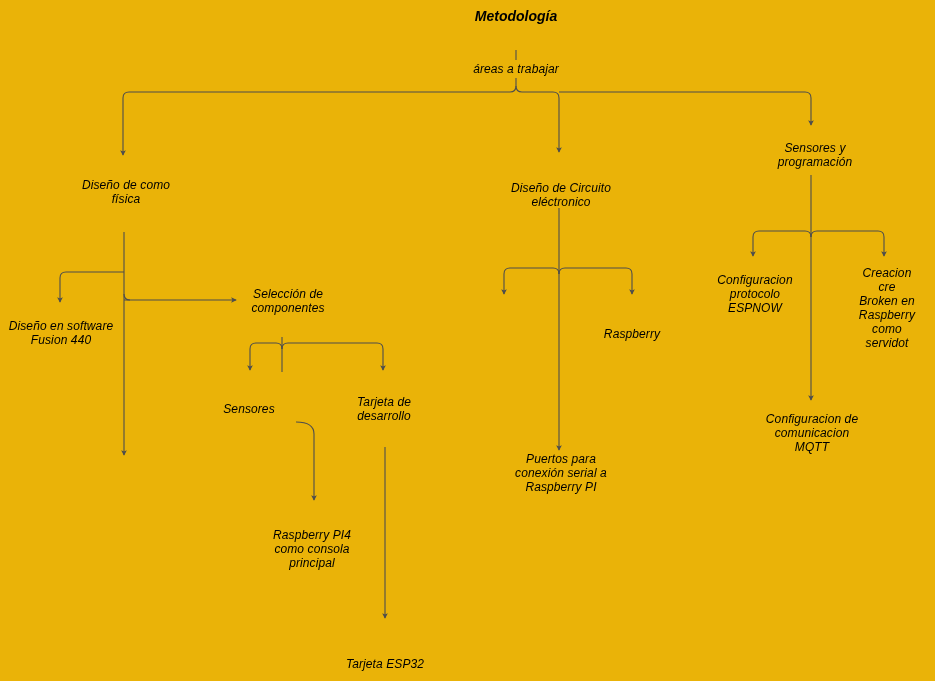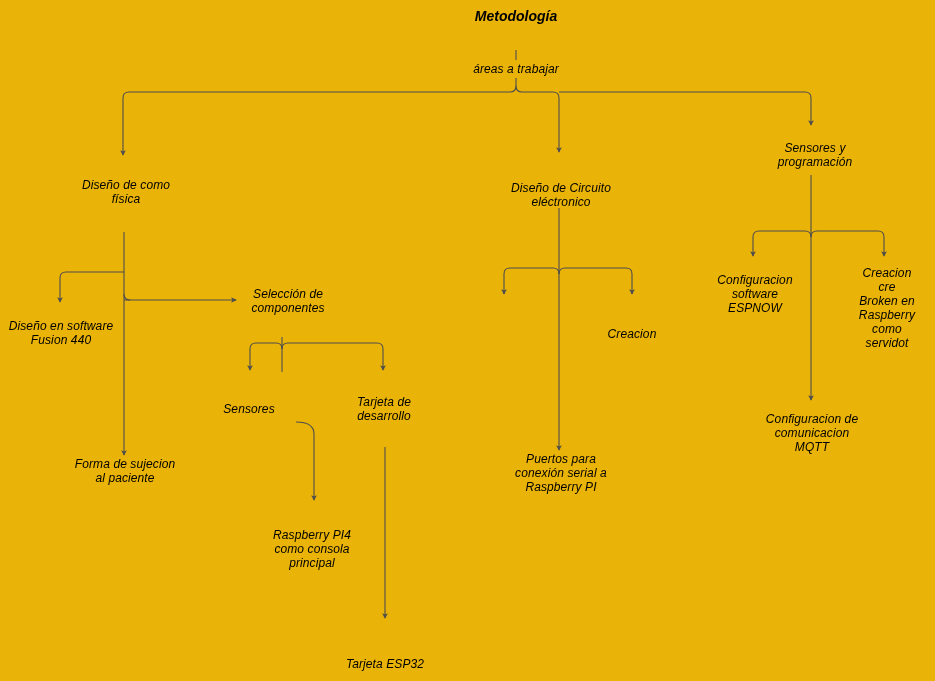--- a/index.html
+++ b/index.html
@@ -109,43 +109,41 @@
 
   <div class="node" style="left:815px; top:141px;">Sensores y
 programación</div>
 
   <div class="node" style="left:61px; top:319px;">Diseño en software
 Fusion 440</div>
 
   <div class="node" style="left:288px; top:287px;">Selección de
 componentes</div>
 
-  <div class="node" style="left:125px; top:457px;">Forma de sujecion
-al paciente</div>
 
   <div class="node" style="left:249px; top:402px;">Sensores</div>
 
   <div class="node" style="left:384px; top:395px;">Tarjeta de
 desarrollo</div>
 
   <div class="node" style="left:312px; top:528px;">Raspberry PI4
 como consola
 principal</div>
 
   <div class="node" style="left:385px; top:657px;">Tarjeta ESP32</div>
 
 
-  <div class="node" style="left:632px; top:327px;">Creacion</div>
+  <div class="node" style="left:632px; top:327px;">Raspberry</div>
 
   <div class="node" style="left:561px; top:452px;">Puertos para
 conexión serial a
 Raspberry PI</div>
 
   <div class="node" style="left:755px; top:273px;">Configuracion
-software
+protocolo
 ESPNOW</div>
 
   <div class="node" style="left:887px; top:266px;">Creacion cre
 Broken en
 Raspberry como
 servidot</div>
 
   <div class="node" style="left:812px; top:412px;">Configuracion de
 comunicacion
 MQTT</div>

